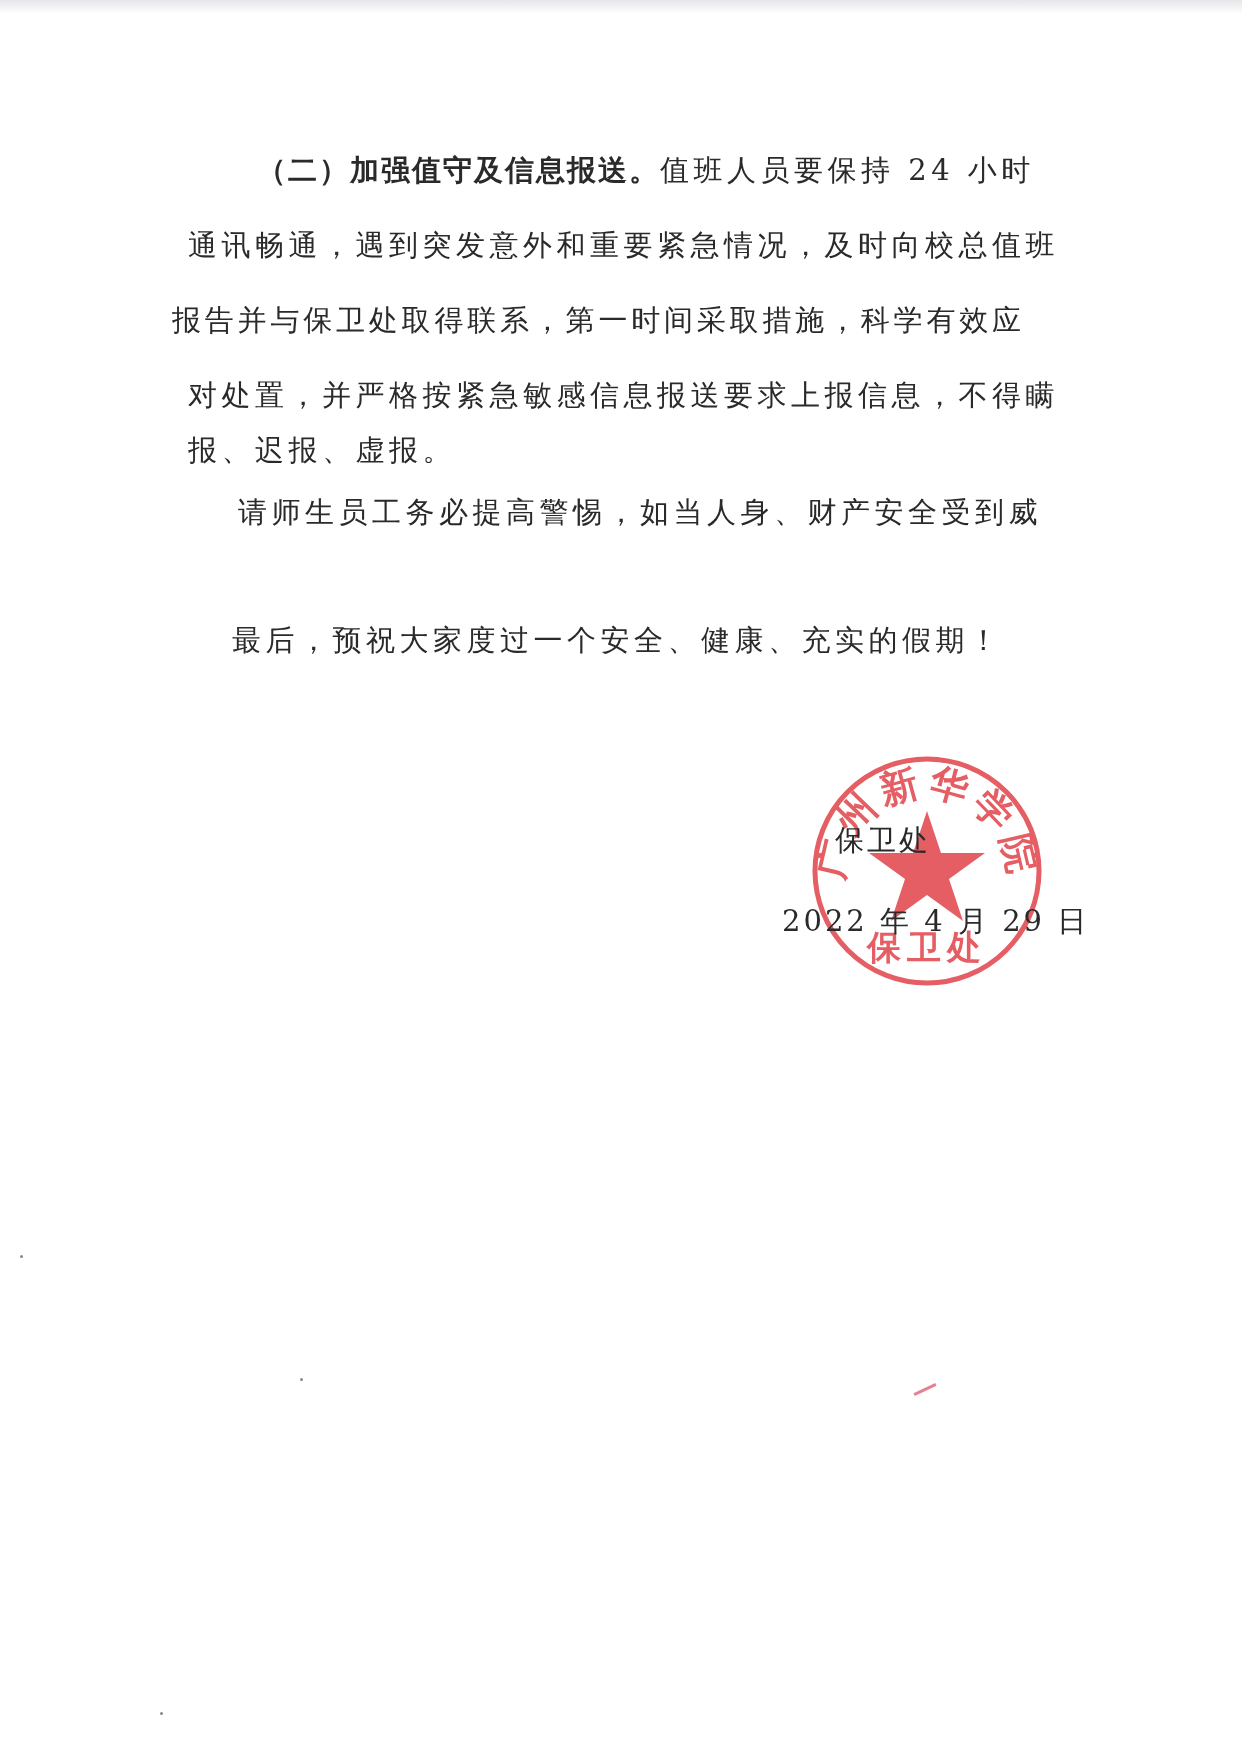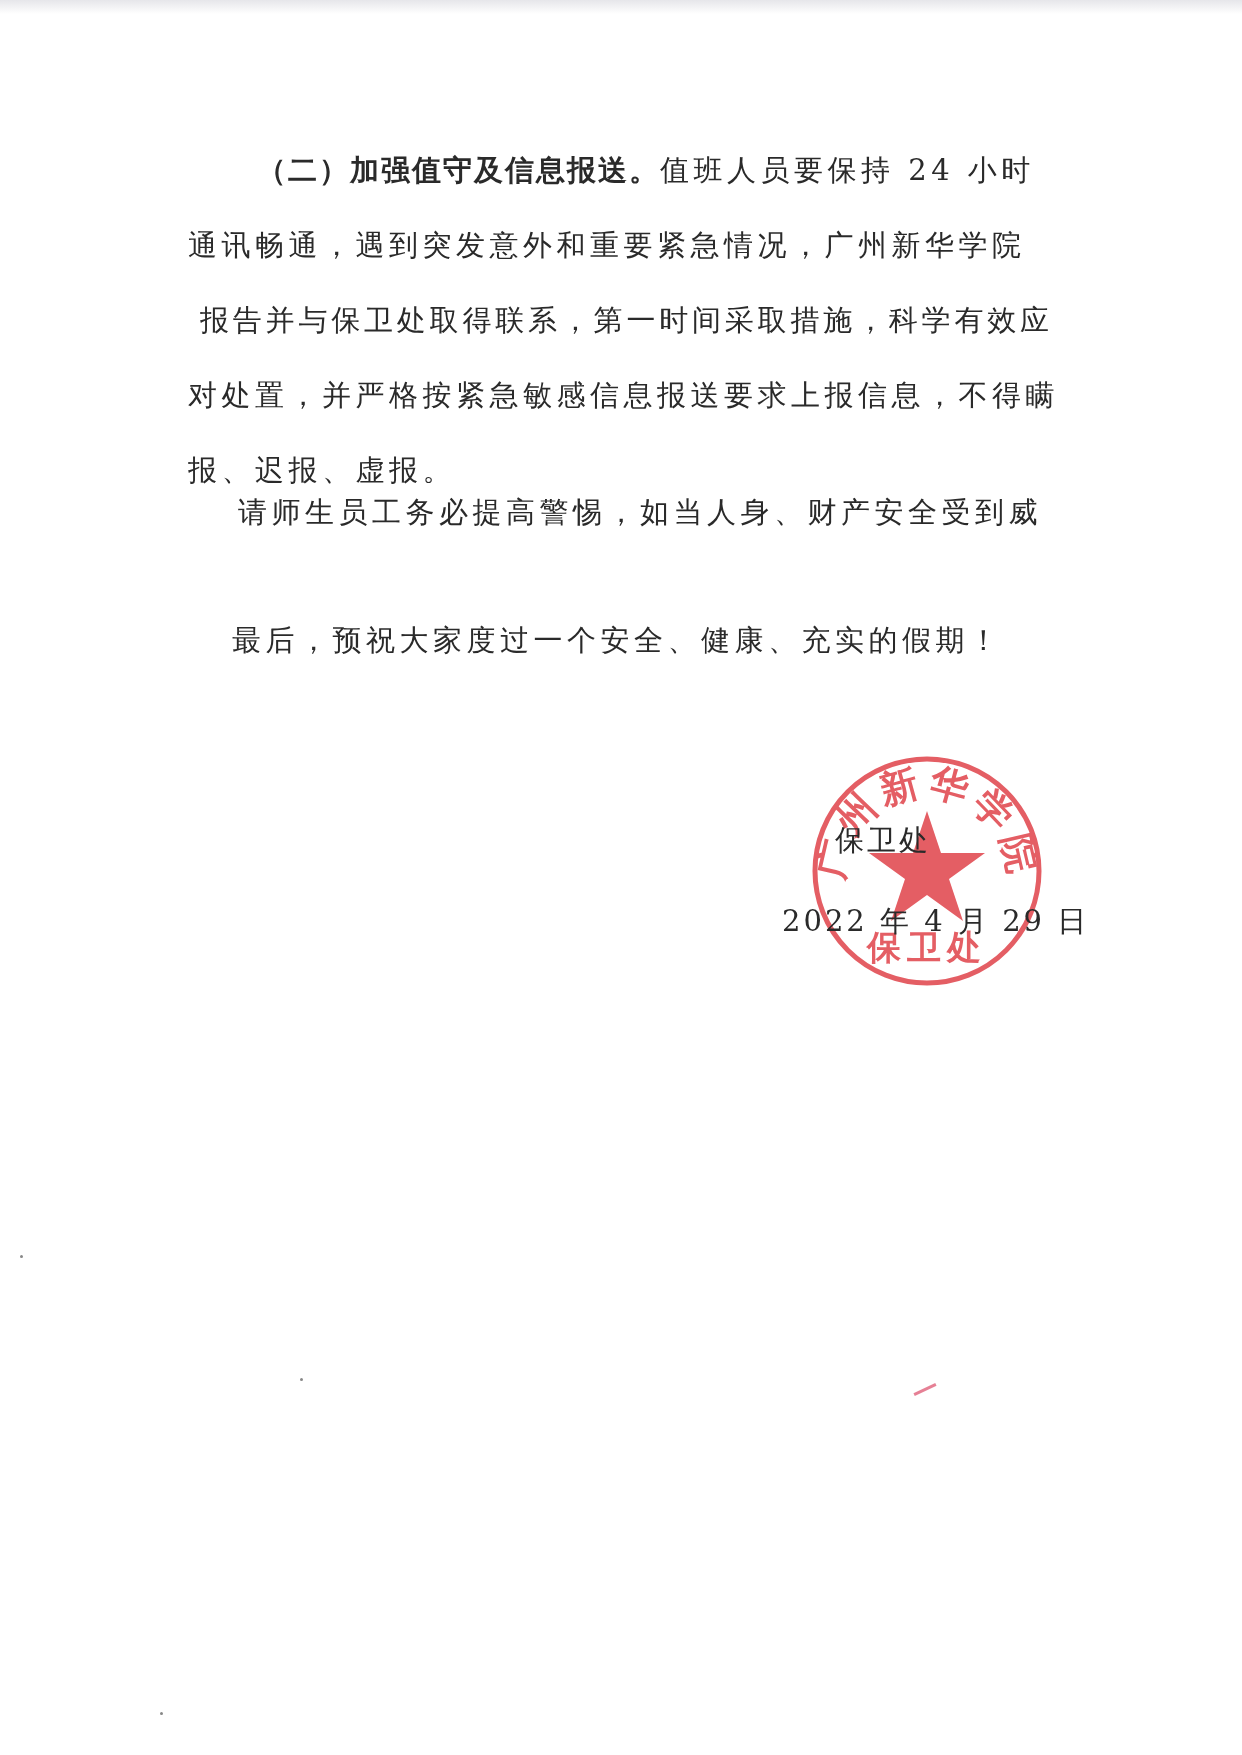--- a/index.html
+++ b/index.html
@@ -72,24 +72,24 @@
   </style>
 </head>
 <body>
 
 <div class="page">
   <div class="top-shade"></div>
 
   <div class="line" style="left:257px; top:150px;">
     <span class="bold">（二）加强值守及信息报送。</span><span>值班人员要保持 24 小时</span>
   </div>
-  <div class="line" style="left:188px; top:225px;">通讯畅通，遇到突发意外和重要紧急情况，广州新华学院</div>
-  <div class="line" style="left:200px; top:300px; letter-spacing:3.8px;">报告并与保卫处取得联系，第一时间采取措施，科学有效应</div>
+  <div class="line" style="left:188px; top:225px;">通讯畅通，遇到突发意外和重要紧急情况，及时向校总值班</div>
+  <div class="line" style="left:172px; top:300px; letter-spacing:3.8px;">报告并与保卫处取得联系，第一时间采取措施，科学有效应</div>
   <div class="line" style="left:188px; top:375px;">对处置，并严格按紧急敏感信息报送要求上报信息，不得瞒</div>
-  <div class="line" style="left:188px; top:430px;margin-top:20px;">报、迟报、虚报。</div>
+  <div class="line" style="left:188px; top:430px;">报、迟报、虚报。</div>
 
   <div class="line" style="left:238px; top:492px;">请师生员工务必提高警惕，如当人身、财产安全受到威</div>
 
   <div class="line" style="left:232px; top:620px;">最后，预祝大家度过一个安全、健康、充实的假期！</div>
 
   <svg class="stamp" viewBox="0 0 236 236">
     <defs>
       <path id="arcPath" d="M 40 150 A 82 82 0 1 1 196 150"></path>
     </defs>
     <circle cx="118" cy="118" r="112" fill="none" stroke="#e0424a" stroke-width="5"></circle>

